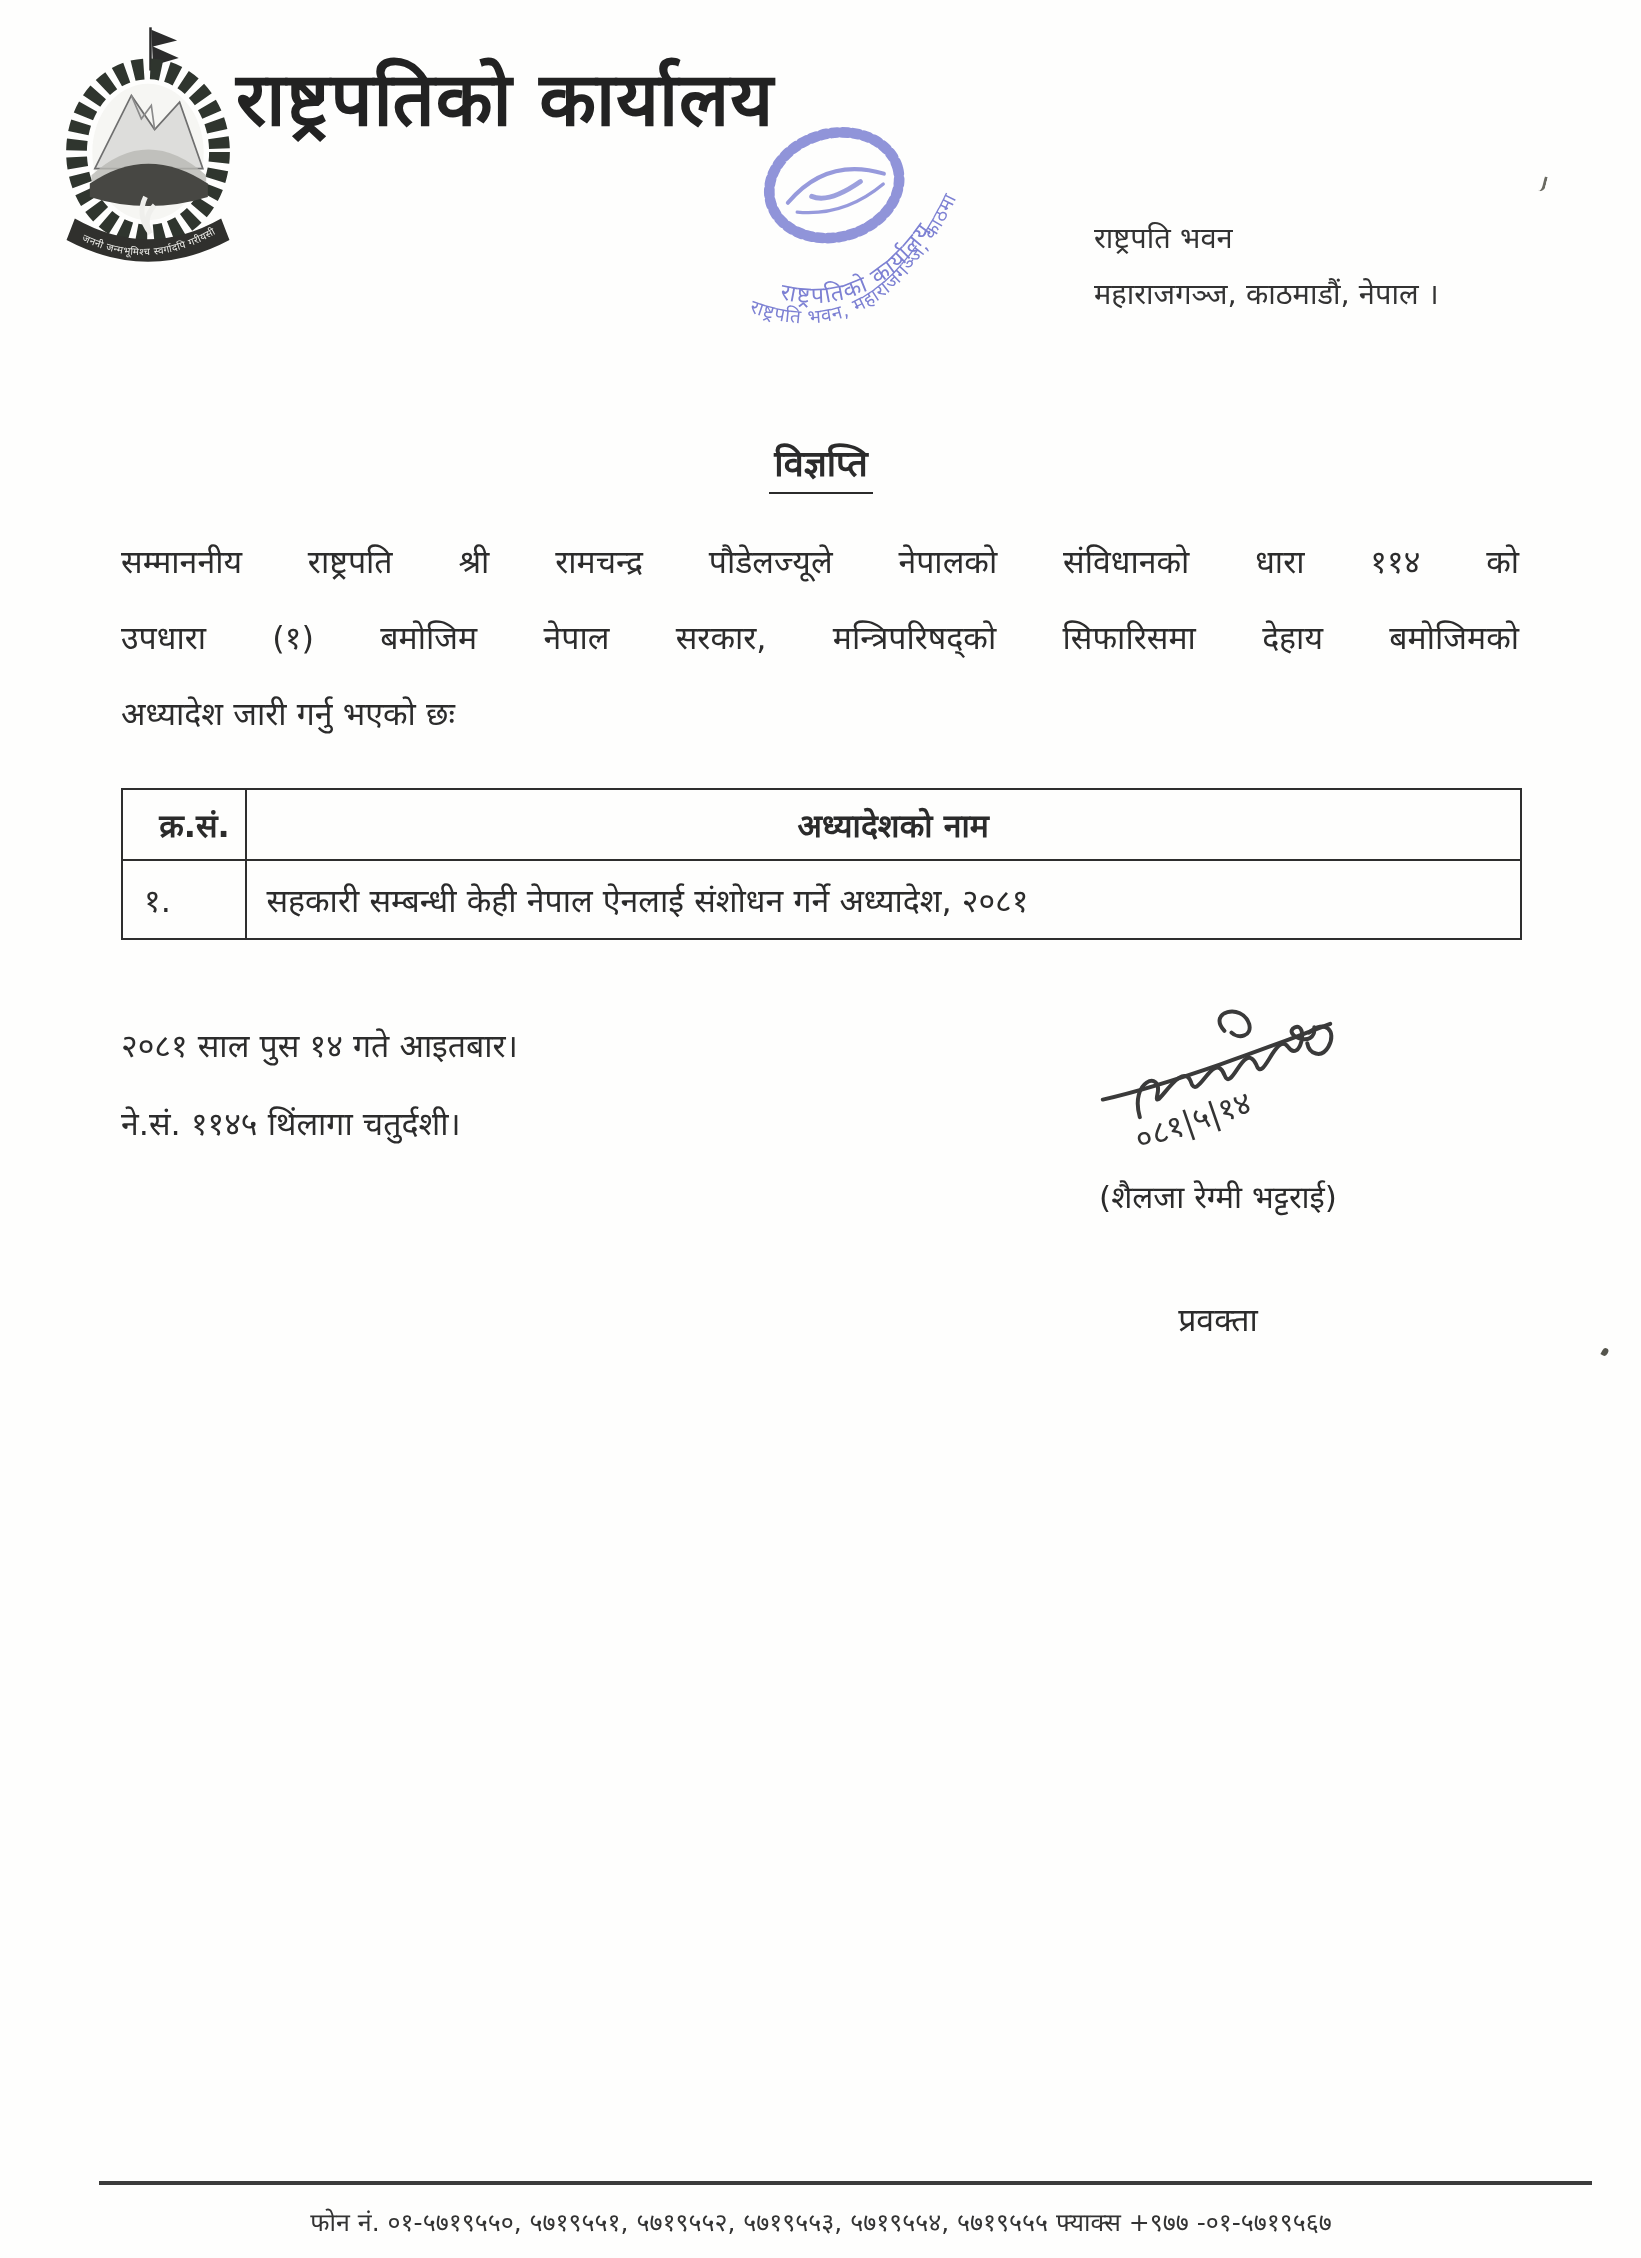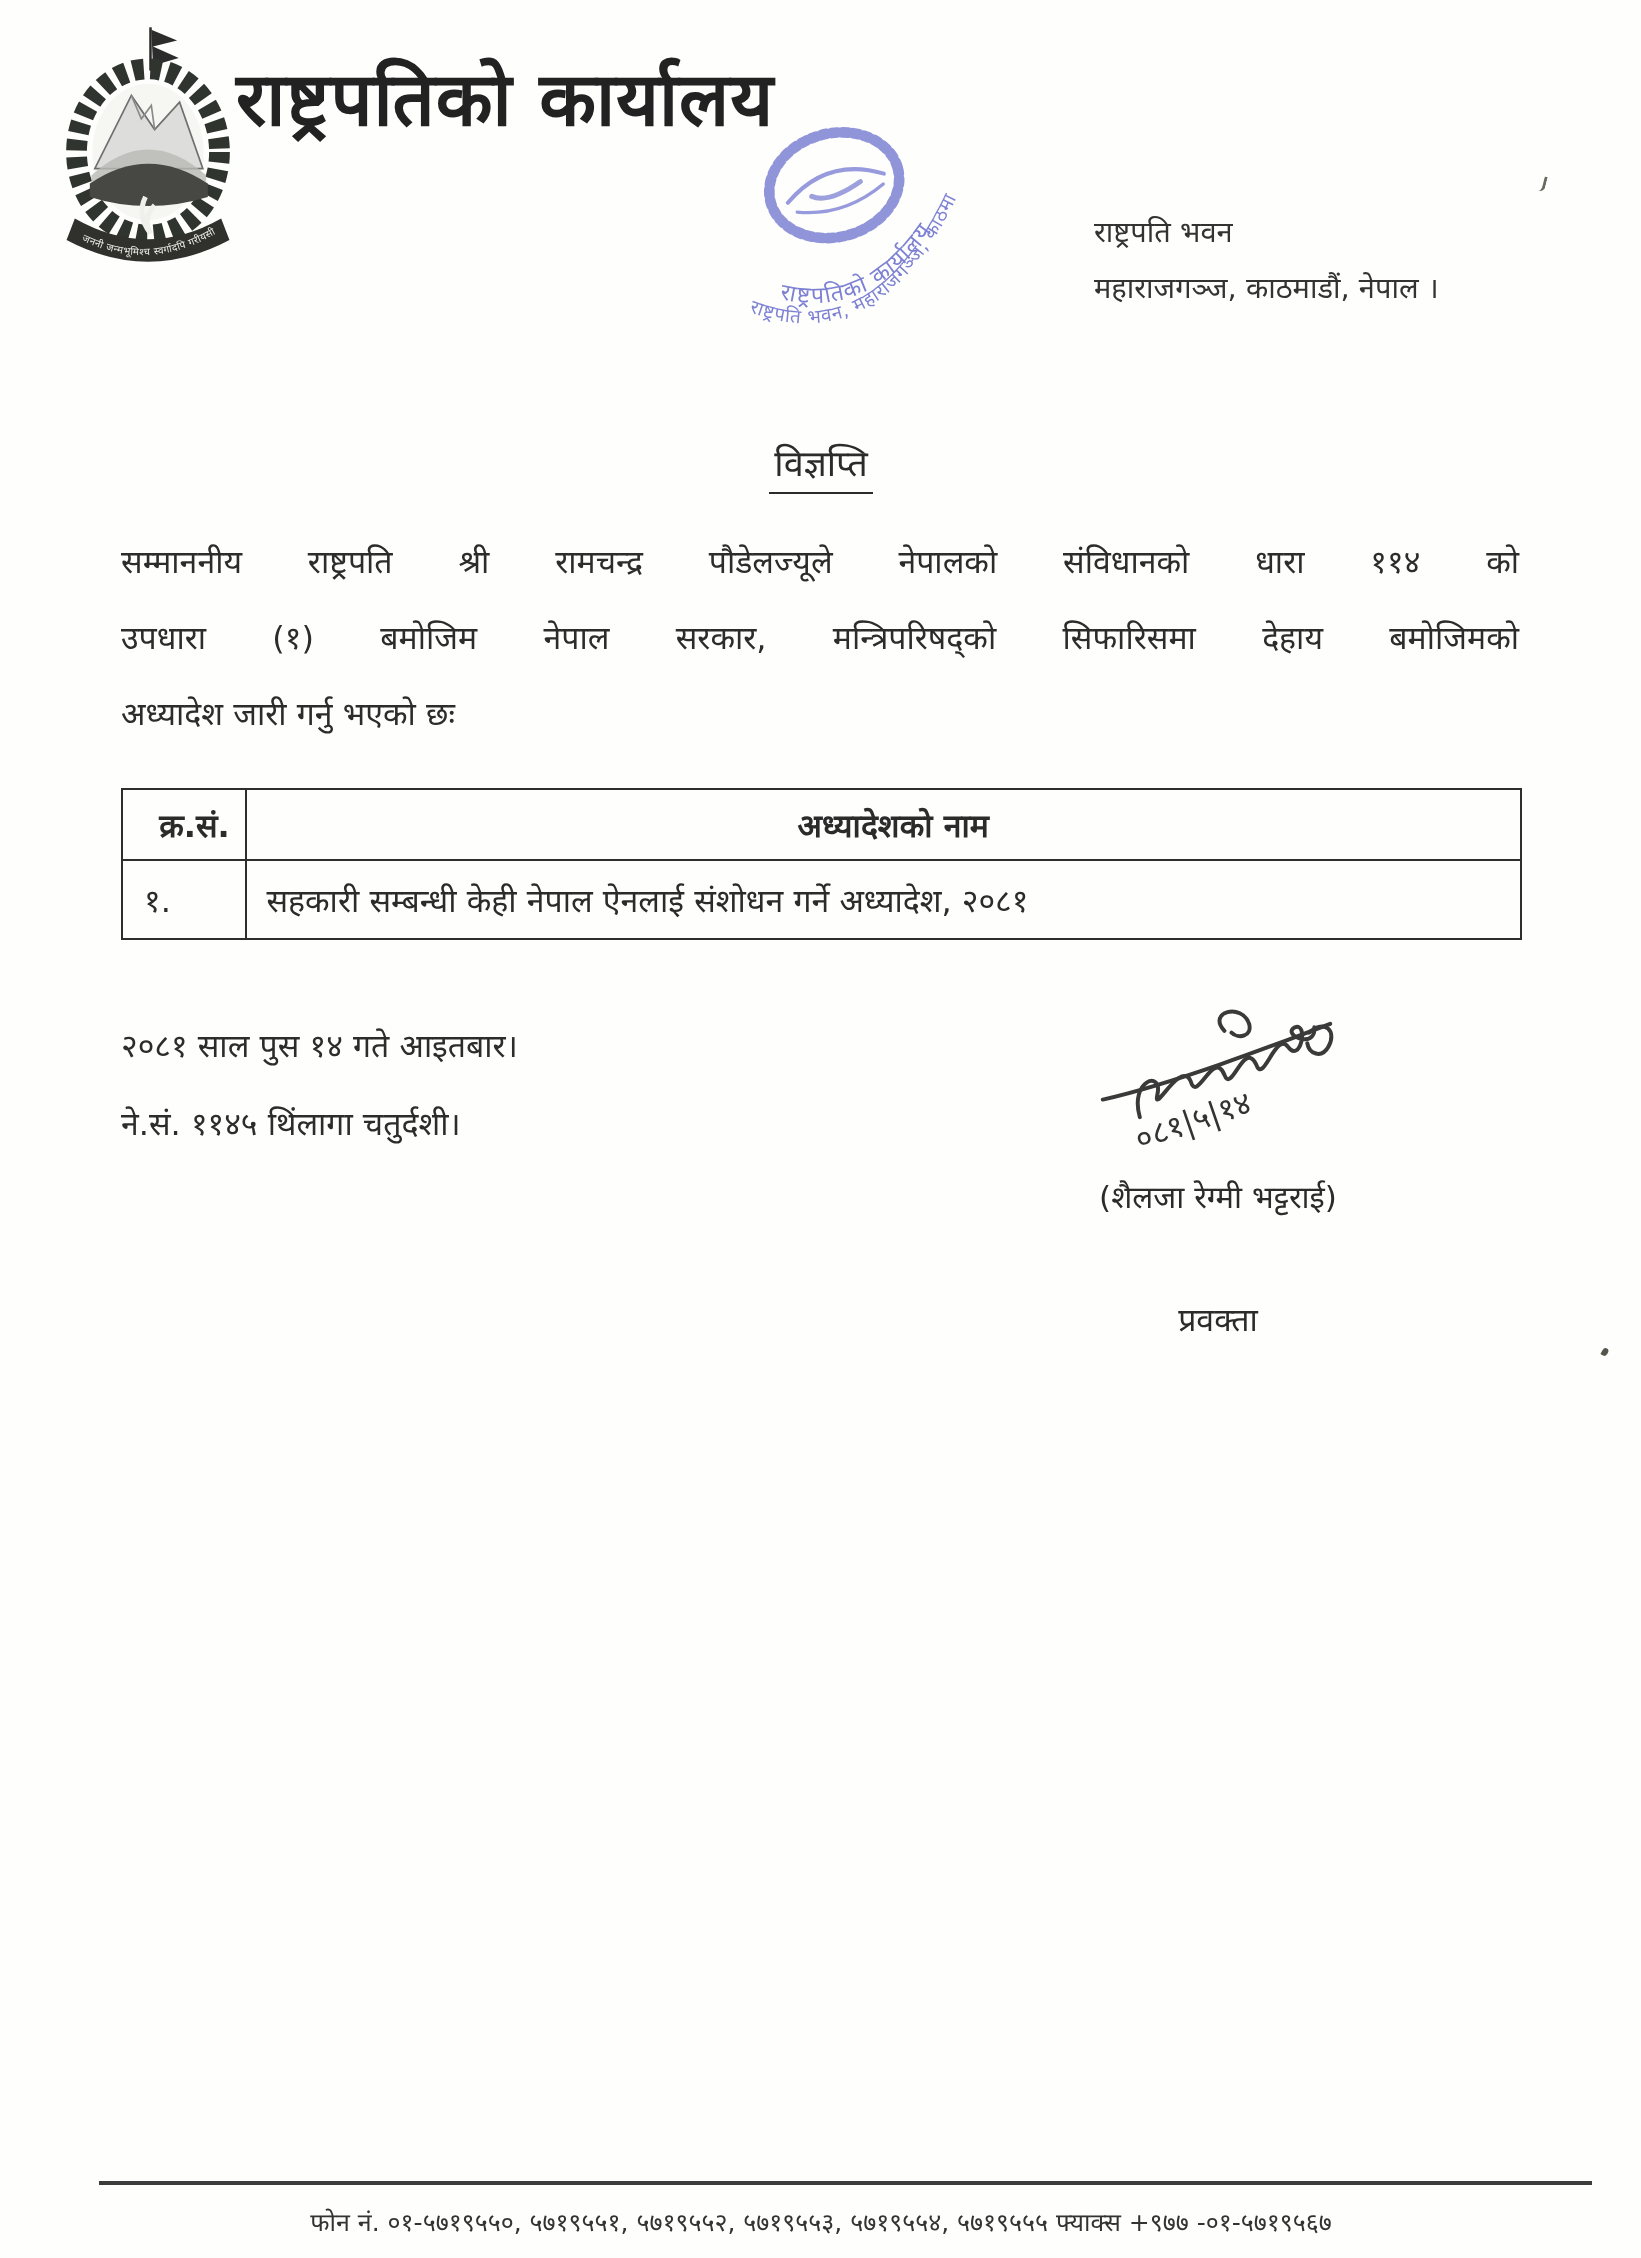--- a/index.html
+++ b/index.html
@@ -19,28 +19,28 @@
   .office-title {
     position:absolute; left:236px; top:46px; width:970px;
     font-size:74px; font-weight:600; color:#222; letter-spacing:0.9px;
     white-space:nowrap;
   }
   .stamp {
     position:absolute; left:699px; top:102px; width:296px; height:270px;
     mix-blend-mode:multiply; opacity:.88;
   }
   .address {
-    position:absolute; left:1094px; top:204px; width:494px;
+    position:absolute; left:1094px; top:210px; width:494px;
     font-size:29px; line-height:56px; color:#333;
   }
 
   
   .notice-title-wrap { position:absolute; left:0; top:438px; width:100%; text-align:center; }
   .notice-title {
-    display:inline-block; font-size:36px; font-weight:400; color:#2b2b2b;
+    display:inline-block; font-size:36px; font-weight:700; color:#2b2b2b;
     border-bottom:2.6px solid #2b2b2b; padding:0 5.3px 5.3px 5.3px;
   }
   .body-block { position:absolute; left:121px; top:536px; width:1398px; font-size:32px; color:#2c2c2c; }
   .body-line { height:76px; line-height:53px; }
   .body-line.justify { text-align:justify; text-align-last:justify; }
 
   
   .ord-table {
     position:absolute; left:121px; top:788px; width:1401px;
     border-collapse:collapse; font-size:32px; color:#2b2b2b;

